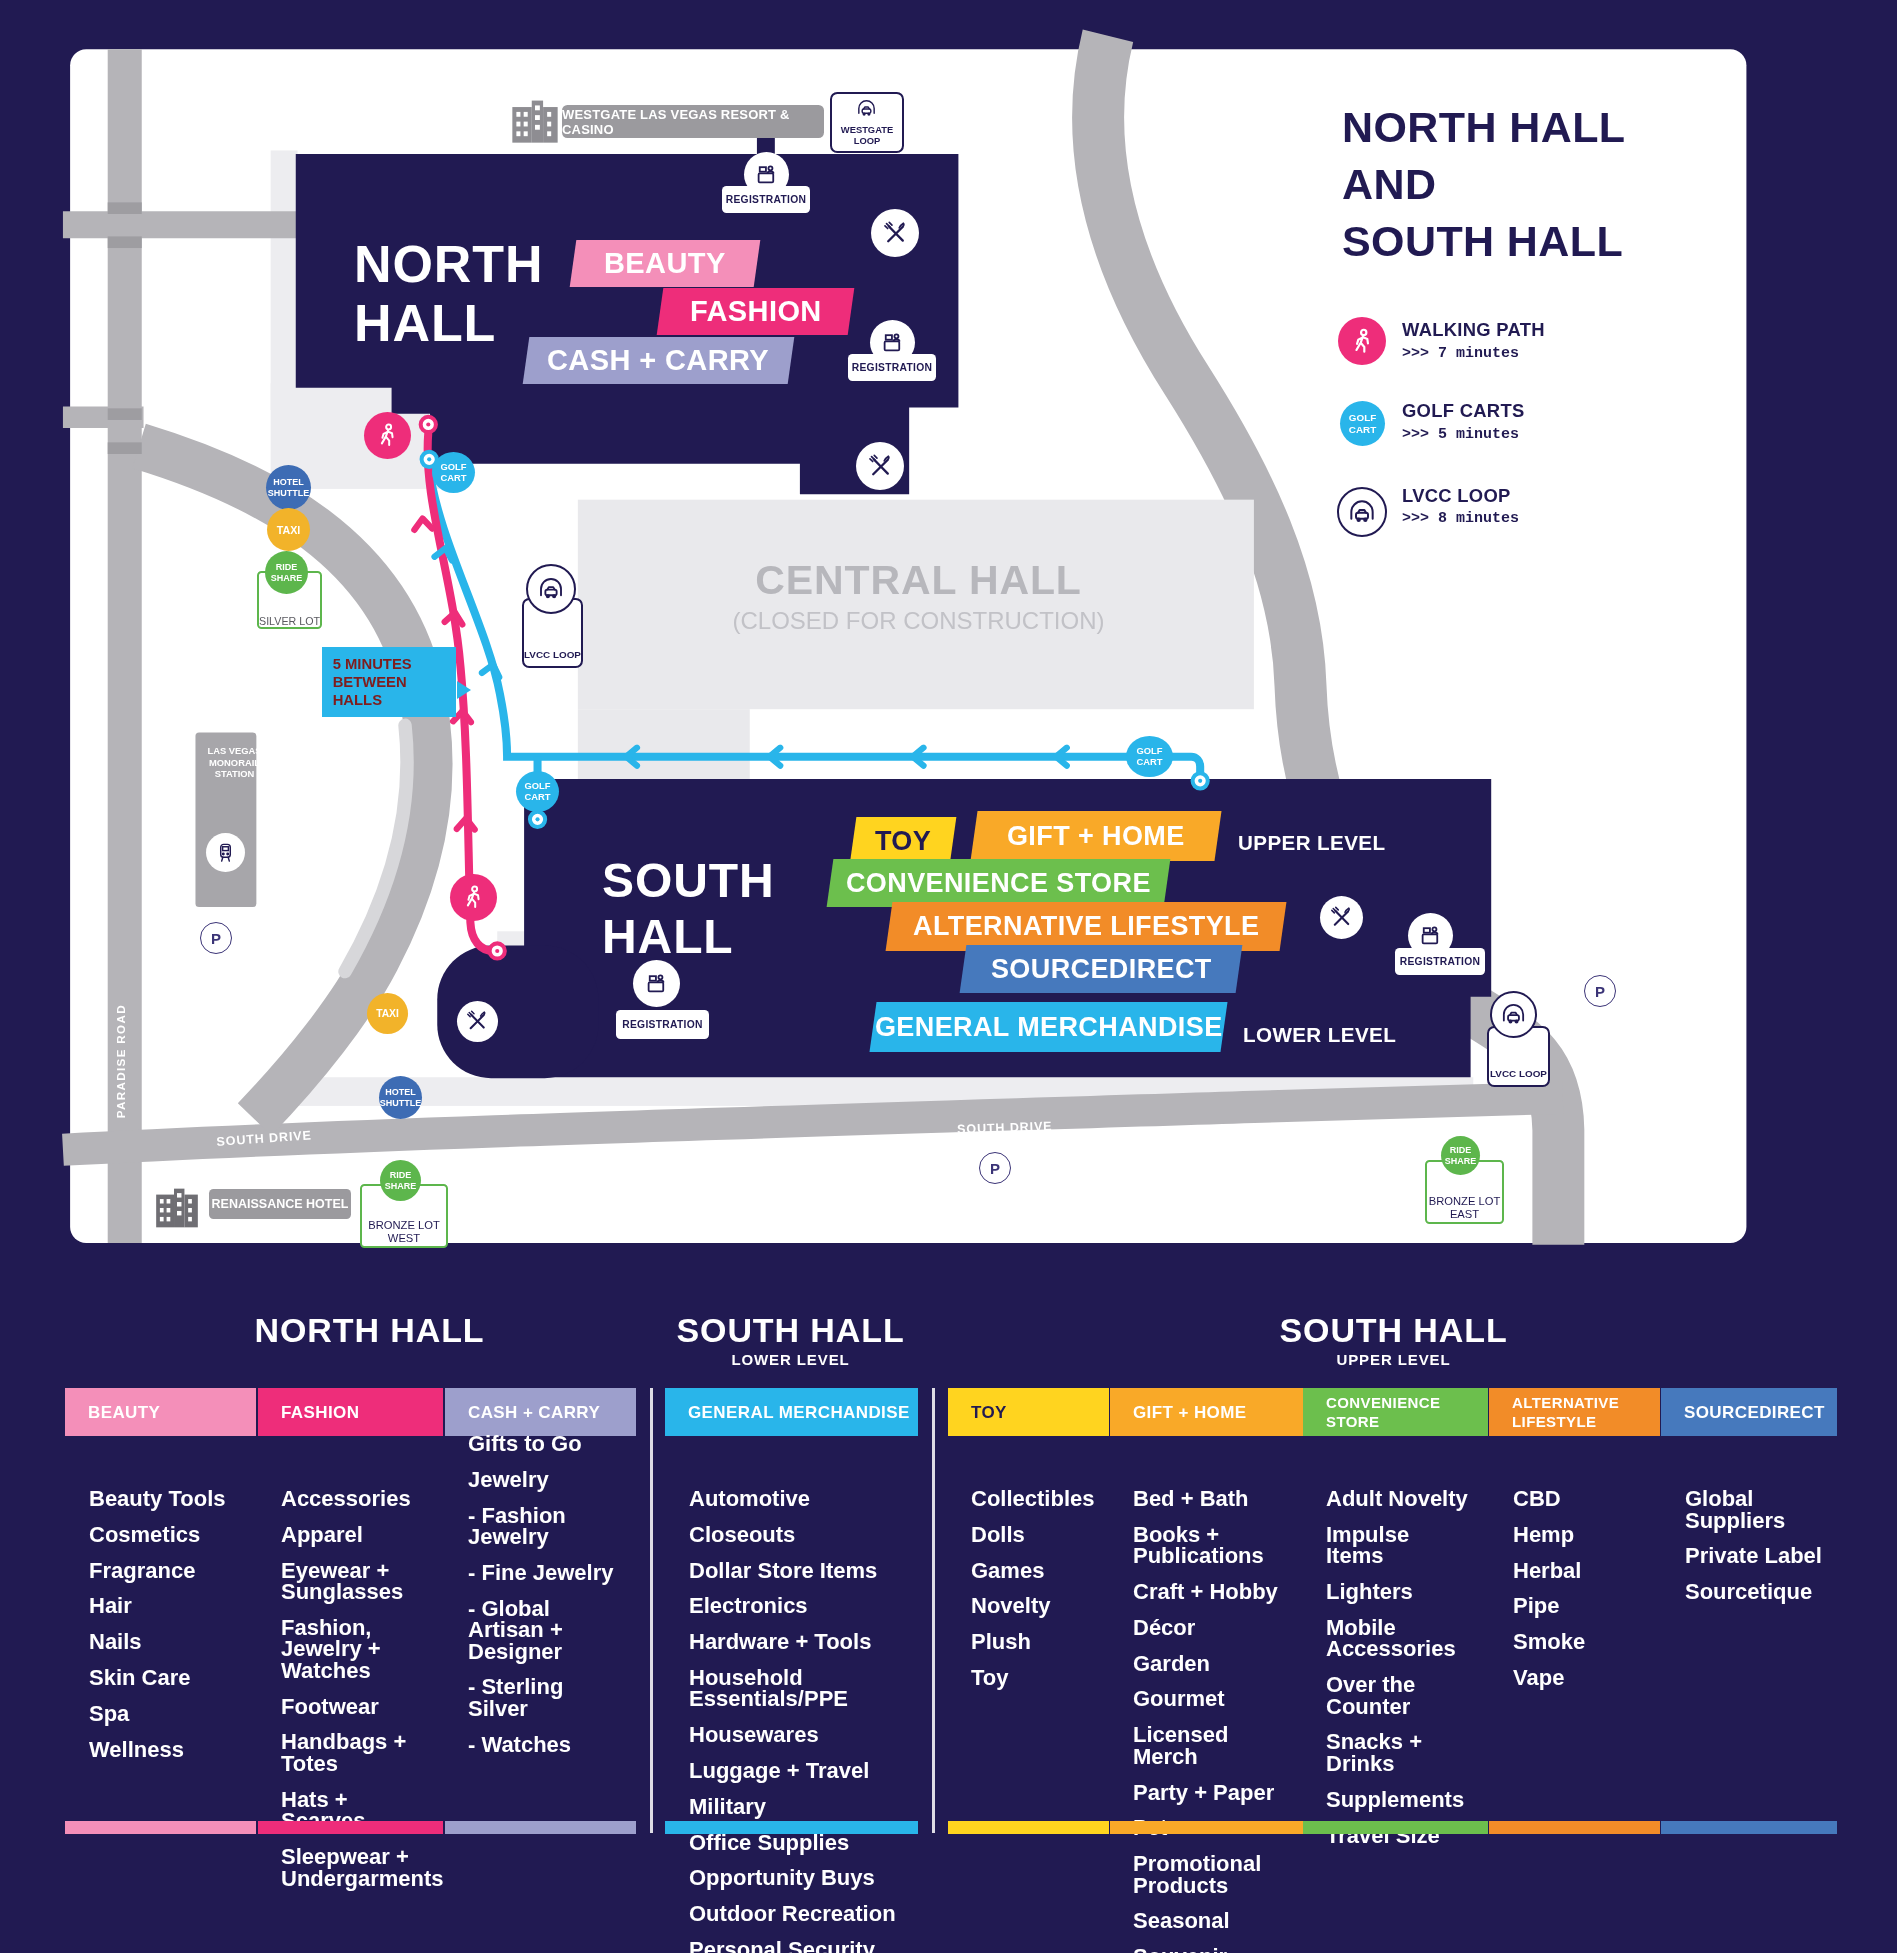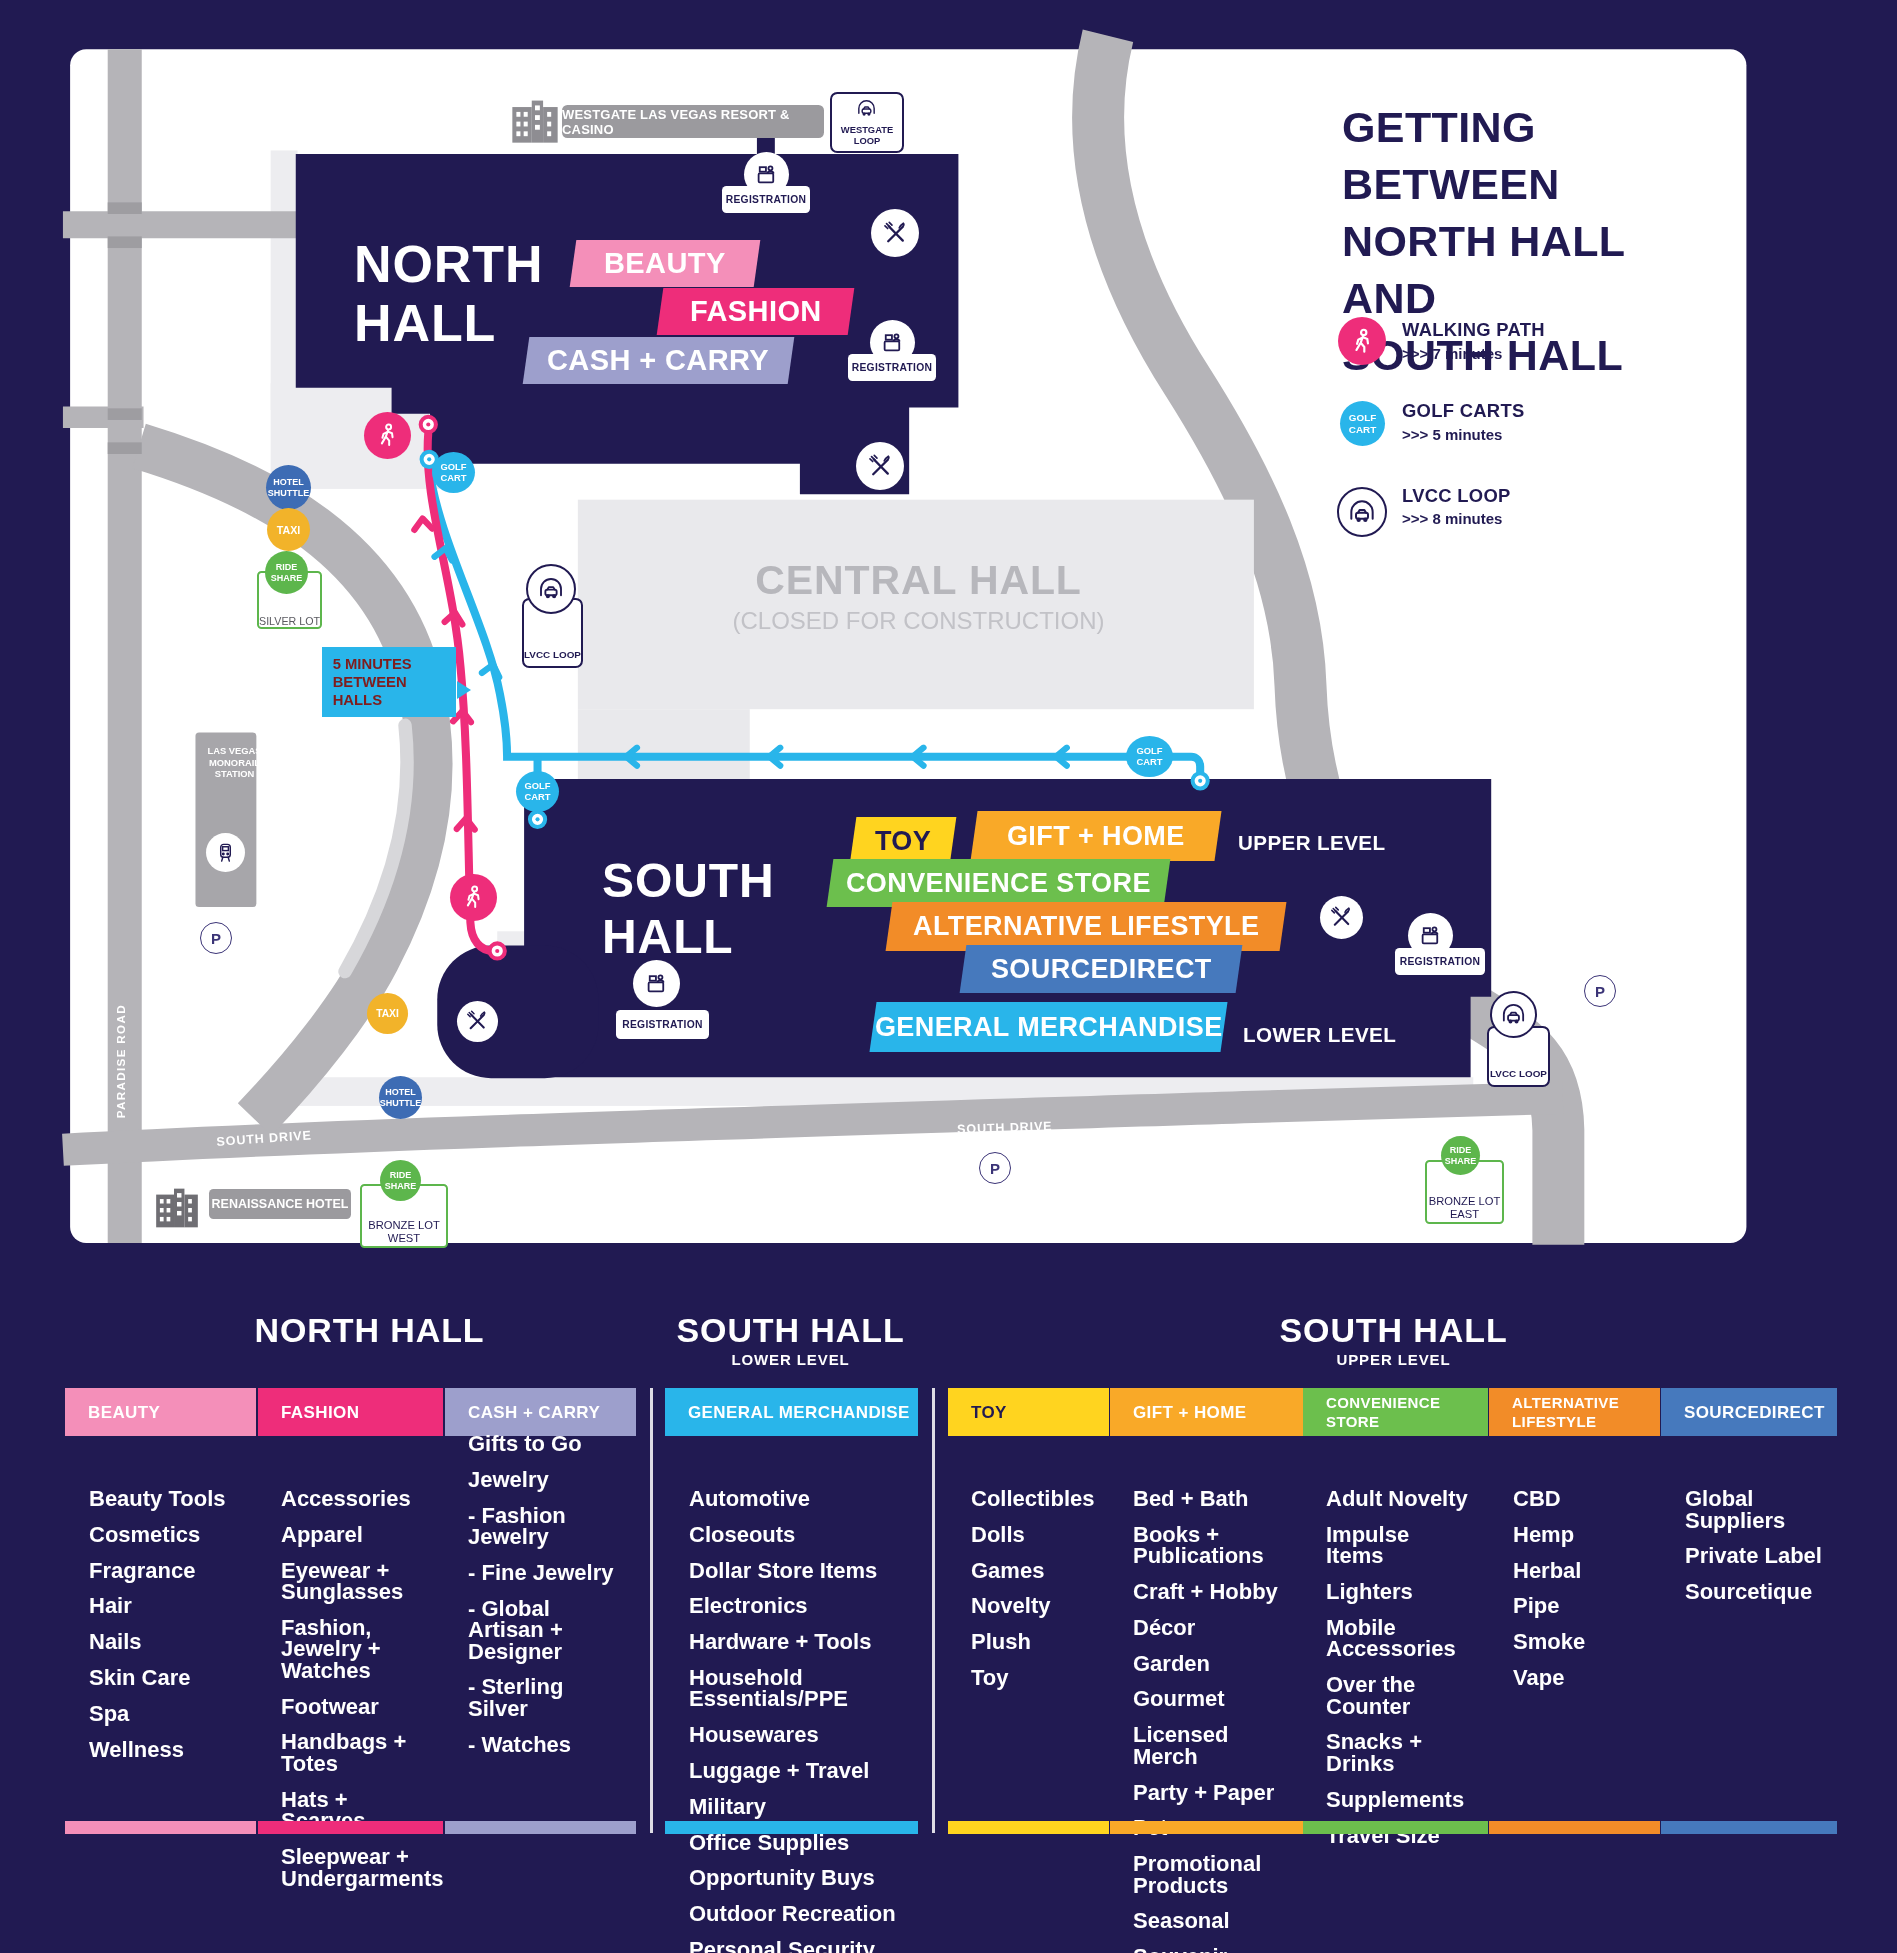--- a/index.html
+++ b/index.html
@@ -19,21 +19,21 @@
   .pbadge{position:absolute;width:30px;height:30px;border-radius:50%;background:#fff;border:1.8px solid #3b3477;color:#3b3477;display:flex;align-items:center;justify-content:center;font-weight:bold;font-size:15px;}
   .levtxt{position:absolute;color:#fff;font-weight:bold;font-size:20.6px;letter-spacing:0.4px;white-space:nowrap;}
   .sectitle{position:absolute;color:#fff;font-weight:bold;font-size:34px;text-align:center;letter-spacing:0.9px;white-space:nowrap;}
   .subtitle{position:absolute;color:#fff;font-weight:bold;font-size:15px;text-align:center;letter-spacing:0.9px;white-space:nowrap;}
   .colhead{position:absolute;height:48px;display:flex;align-items:center;font-weight:bold;font-size:17px;color:#fff;padding-left:23px;box-sizing:border-box;letter-spacing:0.4px;line-height:19px;}
   .collist{position:absolute;font-weight:bold;font-size:22px;color:#fff;}
   .collist .li{line-height:21.5px;margin-bottom:14.3px;}
   .bar{position:absolute;top:1821px;height:12.5px;}
   .vdiv{position:absolute;width:2.7px;background:rgba(255,255,255,.85);}
   .transit-label{position:absolute;color:#211a52;font-weight:bold;font-size:18.4px;letter-spacing:0.3px;white-space:nowrap;}
-  .transit-time{position:absolute;color:#211a52;font-weight:bold;font-size:15px;white-space:nowrap;}
+  .transit-time{position:absolute;color:#211a52;font-weight:bold;font-size:15px;white-space:nowrap;font-family:Liberation Mono, monospace;}
 </style>
 </head>
 <body>
 
 <div id="page">
 
 <svg id="mapsvg" width="1898" height="1953" viewBox="0 0 2119 2181">
   <defs>
     <symbol id="i-ring" viewBox="-12 -12 24 24">
       <circle r="8.5" fill="#fff" stroke="currentColor" stroke-width="4.5"></circle>
@@ -367,21 +367,20 @@
 <div class="abs" style="left:209px;top:1189px;width:142px;height:30px;background:#9b9a9e;border-radius:4.5px;display:flex;align-items:center;justify-content:center;color:#fff;font-weight:bold;font-size:12.5px">RENAISSANCE HOTEL</div>
 
 <div class="lotbox" style="left:1425px;top:1160px;width:75px;height:47px;font-size:11.2px;line-height:13.4px;padding-top:12.5px">
       <span>BRONZE LOT EAST</span>
     </div>
 <div class="circ" style="left:1441px;top:1136px;width:39px;height:39px;background:#5db64c;font-size:9px;line-height:10.3px">
       <span>RIDE SHARE</span>
     </div>
 
 <div class="abs" style="left:1342px;top:99px;width:385px;color:#211a52;font-weight:800;font-size:43px;line-height:57px;letter-spacing:0.4px">
-  <div>GETTING BETWEEN</div>
   <div>NORTH HALL AND</div>
   <div>SOUTH  HALL</div>
 </div>
 
 <div class="circ" style="left:1338px;top:317px;width:48px;height:48px;background:#ee2d7a">
       <svg width="29" height="29" viewBox="0 0 32 32">
         <use href="#i-walk" width="32" height="32" style="color:#fff"></use>
       </svg>
     </div>
 <div class="transit-label" style="left:1402px;top:319px">WALKING PATH</div>

